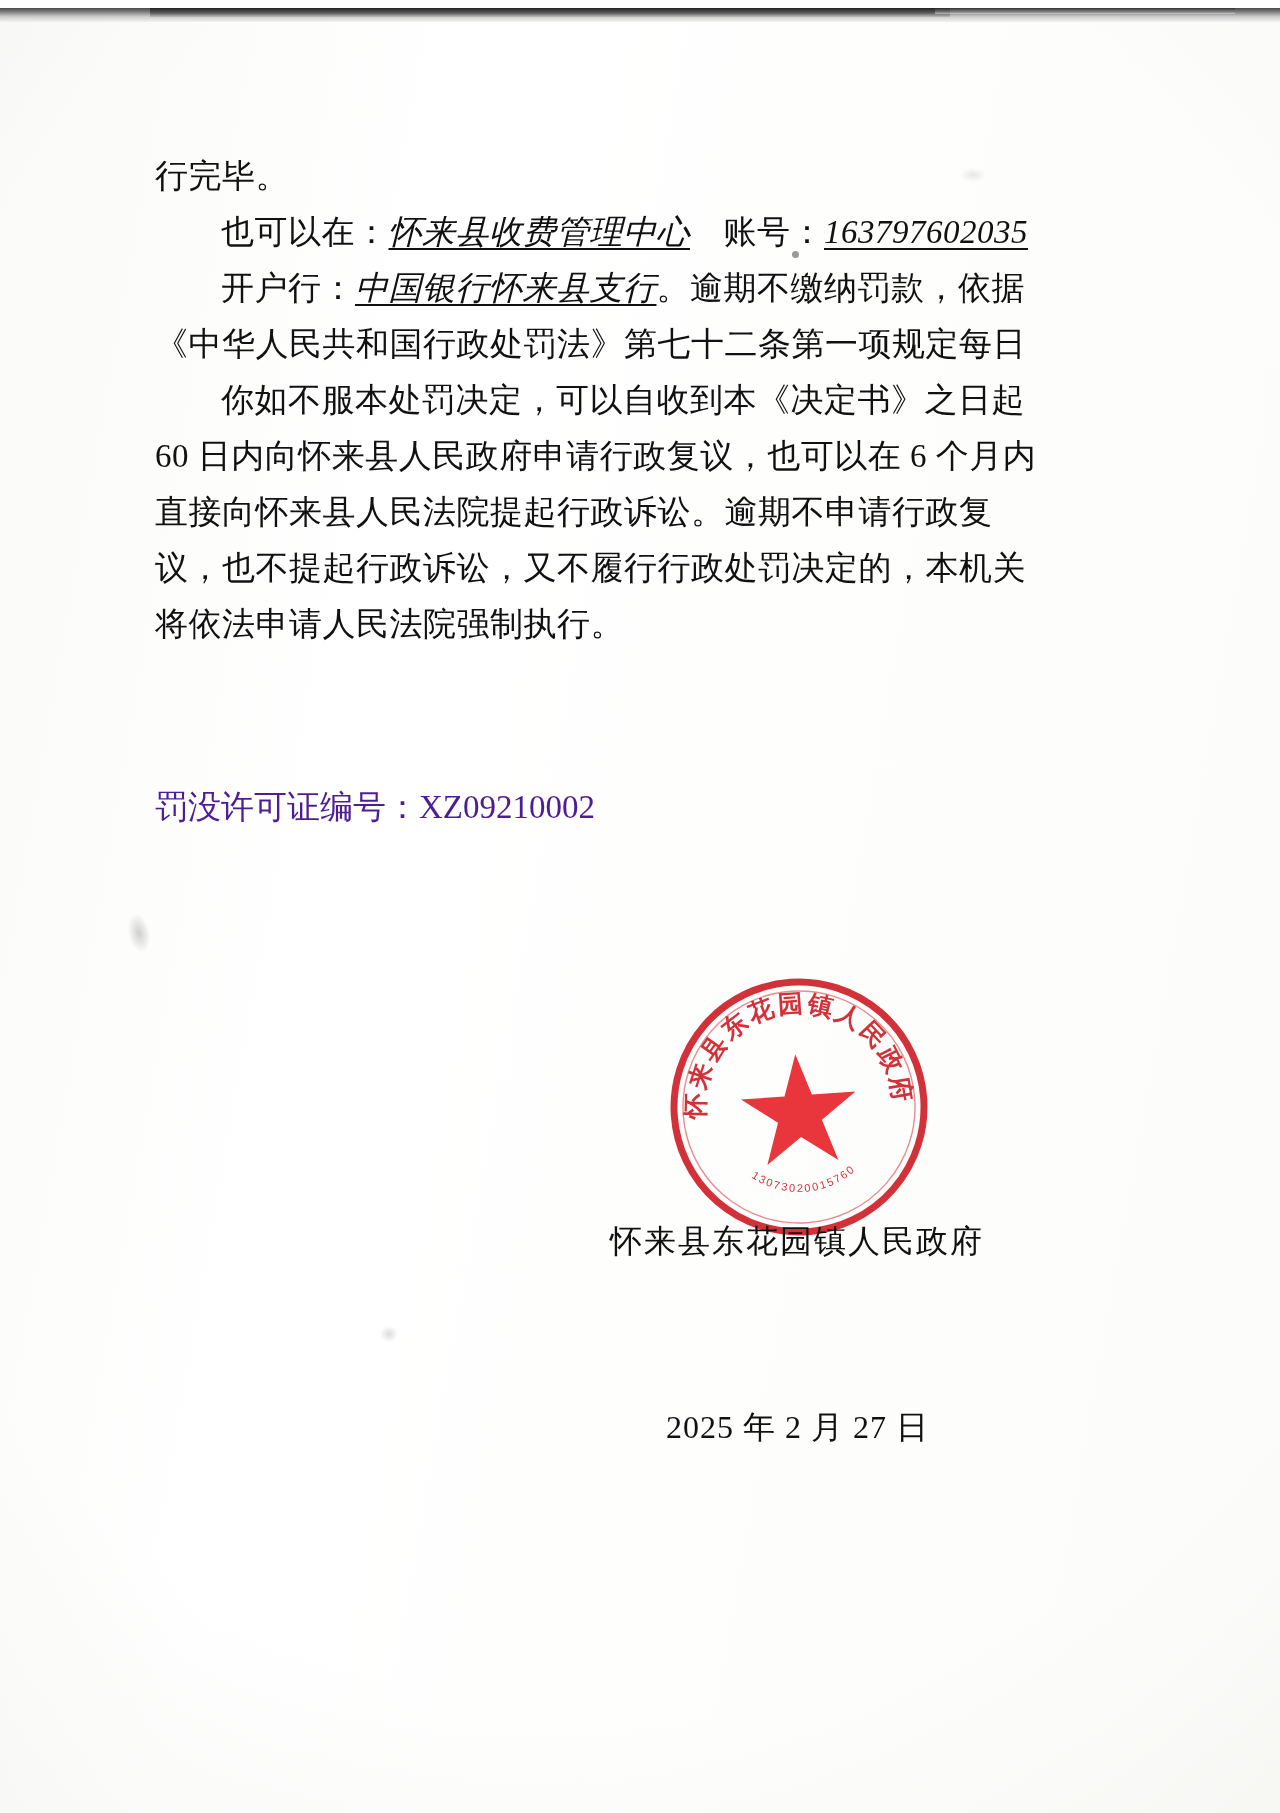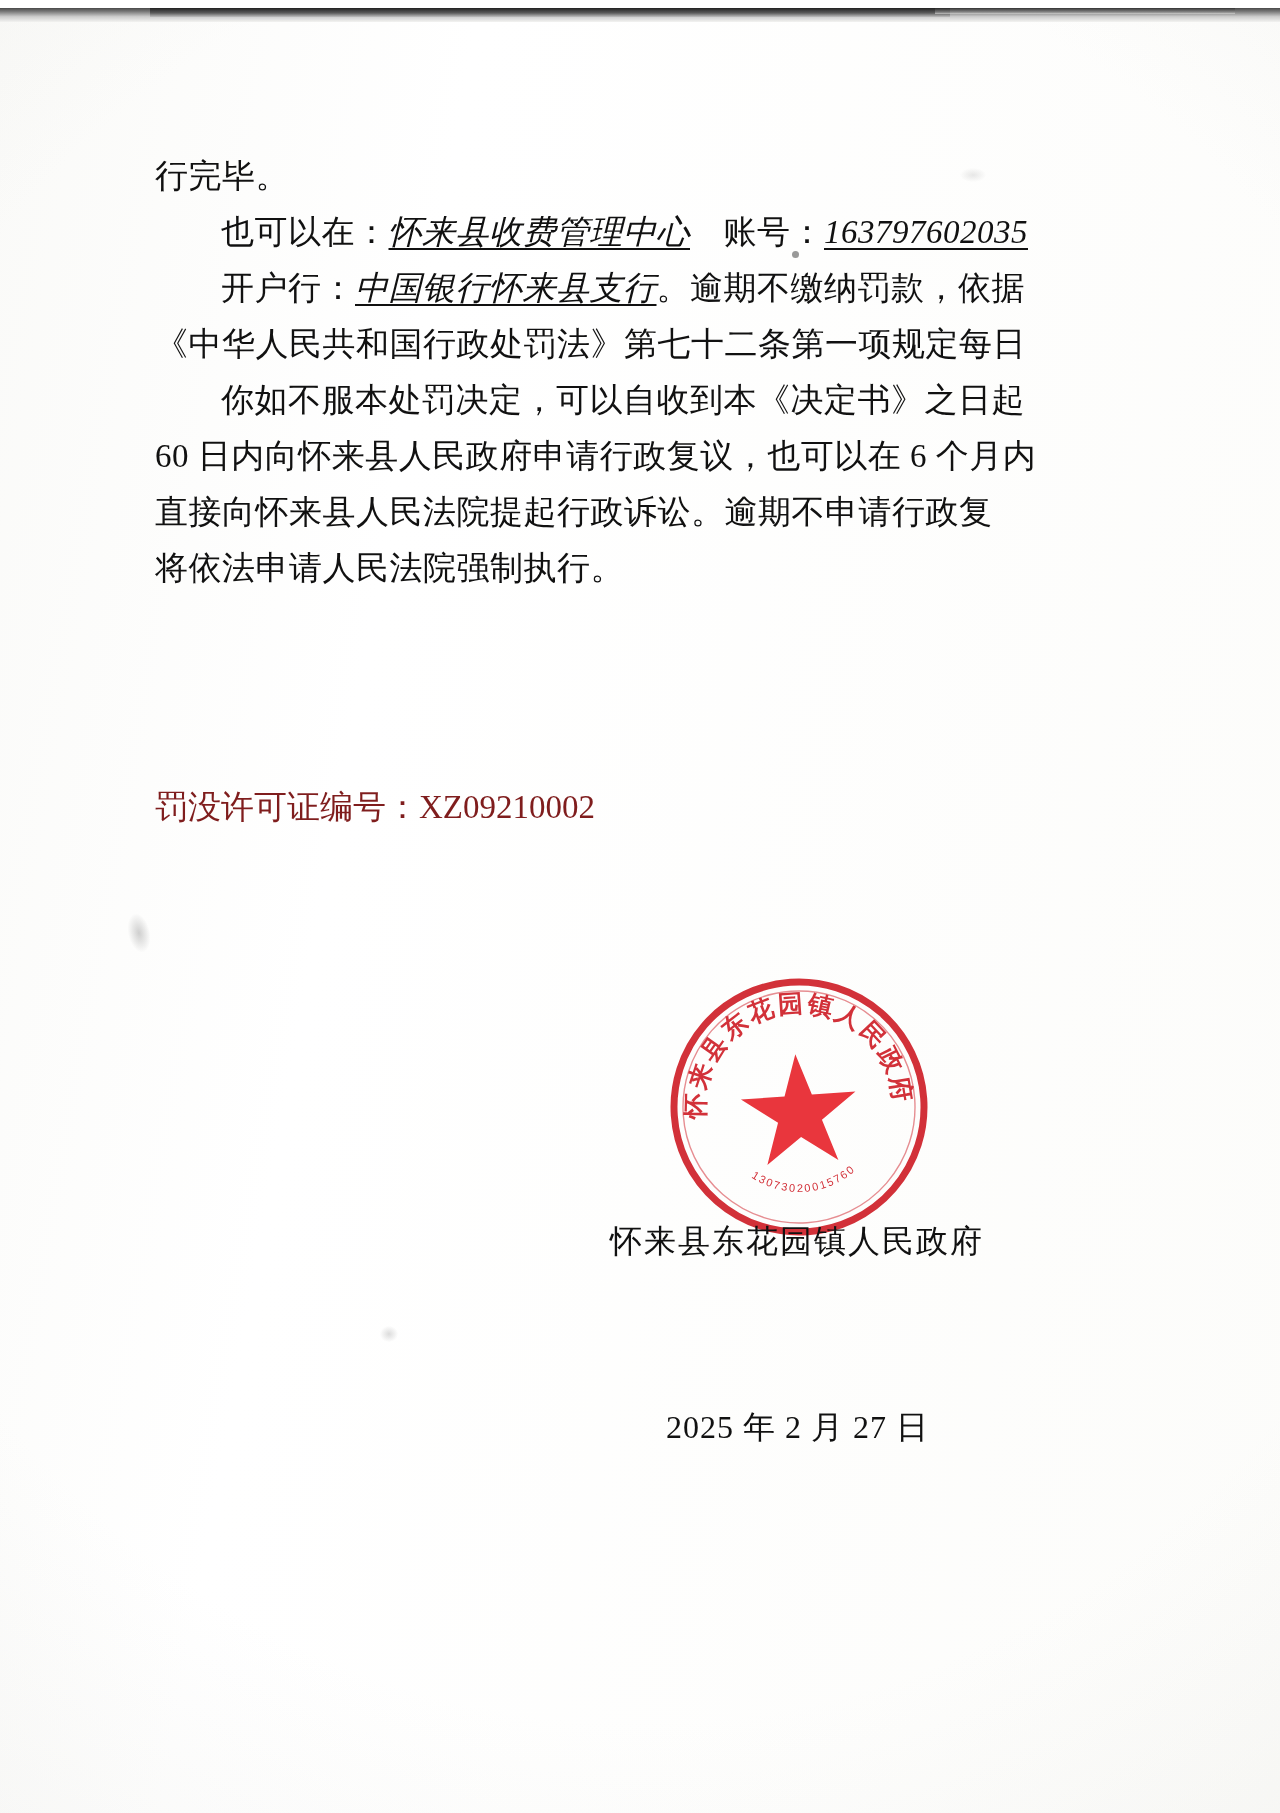--- a/index.html
+++ b/index.html
@@ -107,21 +107,21 @@
     text-decoration-thickness: 1.6px;
     font-style: italic;
   }
 
   .permit-line {
     position: absolute;
     left: 155px;
     top: 775px;
     font-size: 33px;
     line-height: 48px;
-    color: #7f1d1d;
+    color: #4c1d95;
     white-space: pre;
   }
 
   
   .sign-block {
     position: absolute;
     left: 610px;
     top: 1078px;
     width: 400px;
     font-size: 32px;
@@ -185,20 +185,21 @@
 
     <div class="line">《中华人民共和国行政处罚法》第七十二条第一项规定每日</div>
 
 
     <div class="line indent">你如不服本处罚决定，可以自收到本《决定书》之日起</div>
 
     <div class="line">60 日内向怀来县人民政府申请行政复议，也可以在 6 个月内</div>
 
     <div class="line">直接向怀来县人民法院提起行政诉讼。逾期不申请行政复</div>
 
+    <div class="line">议，也不提起行政诉讼，又不履行行政处罚决定的，本机关</div>
 
     <div class="line">将依法申请人民法院强制执行。</div>
 
   </div>
 
   <div class="permit-line"><span>罚没许可证编号：</span><span>XZ09210002</span></div>
 
   <div class="seal">
     <svg width="262" height="262" viewBox="0 0 262 262" xmlns="http://www.w3.org/2000/svg">
       <defs>

